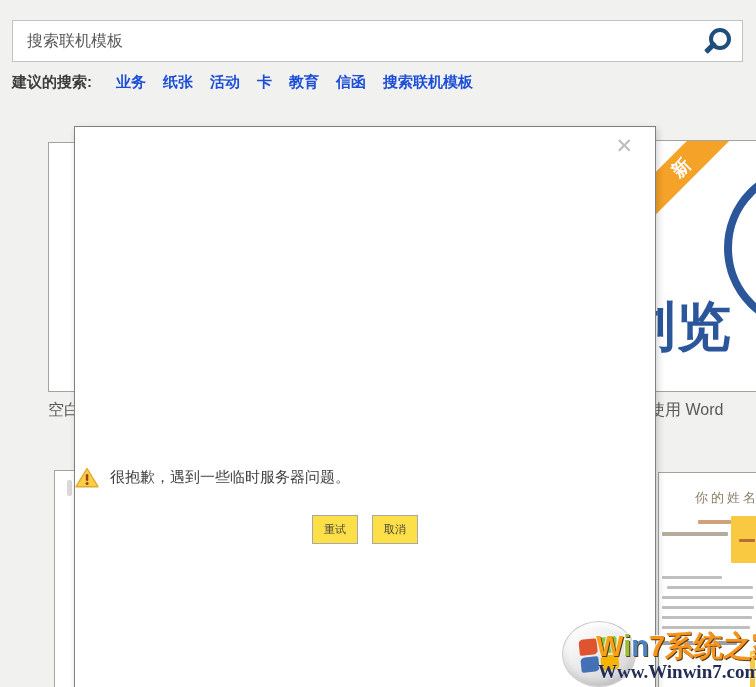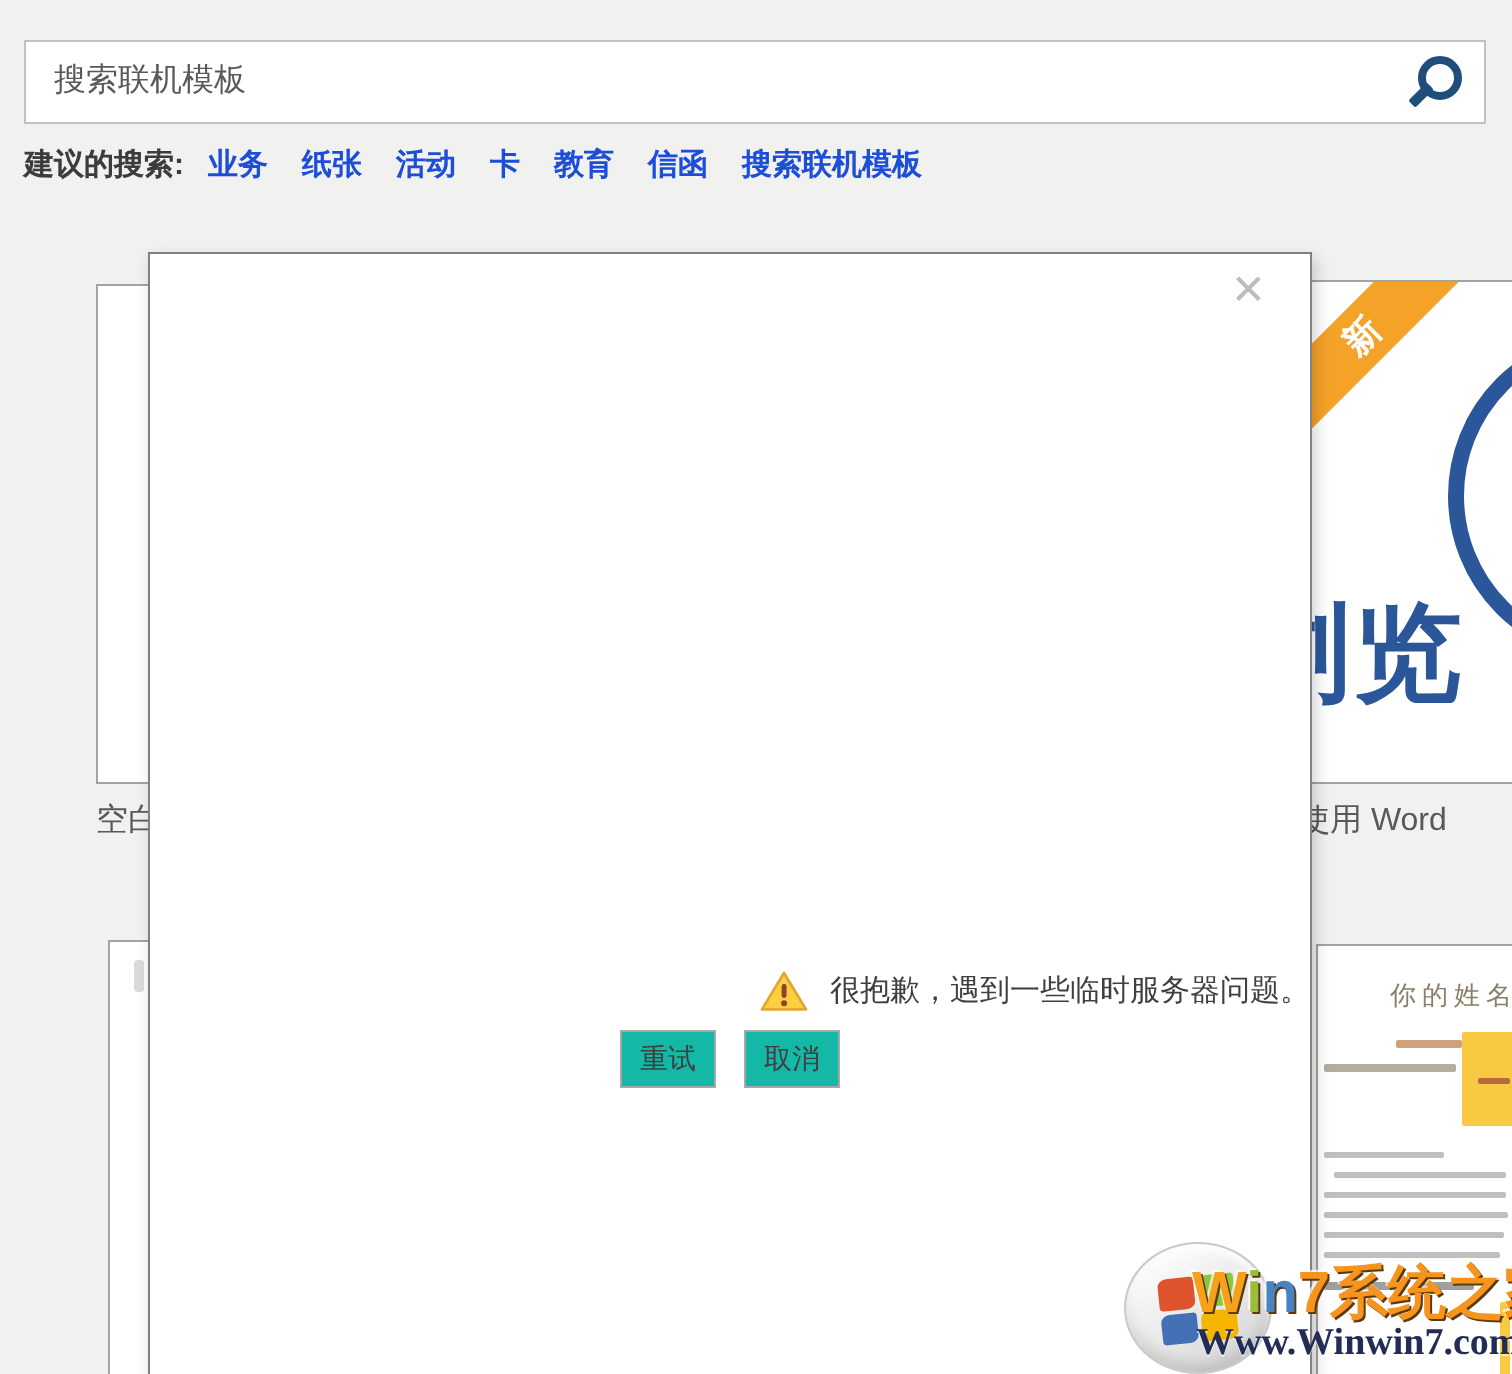--- a/index.html
+++ b/index.html
@@ -26,21 +26,21 @@
   }
   .search-icon .handle{
     position:absolute;left:4px;bottom:3px;width:5px;height:13px;
     background:#1f4e7a;transform:rotate(45deg);border-radius:1px;
   }
   
   .suggest-row{
     position:absolute;left:12px;top:73px;display:flex;align-items:center;
     font-size:15px;font-weight:bold;color:#3c3c3c;
   }
-  .suggest-row .s-label{margin-right:12px;}
+  .suggest-row .s-label{margin-right:24px;}
   .suggest-row a{color:#1d4ed8;text-decoration:none;margin-right:17px;cursor:pointer;}
   
   .card{
     position:absolute;background:#fff;border:1px solid #a3a3a3;
     box-sizing:border-box;overflow:hidden;cursor:pointer;
   }
   .card-blank{left:48px;top:142px;width:200px;height:250px;}
   .card-welcome{left:645px;top:140px;width:230px;height:252px;}
   .ribbon{
     position:absolute;left:-36px;top:12px;width:142px;height:30px;background:#F5A229;
@@ -73,31 +73,31 @@
     position:absolute;left:74px;top:126px;width:582px;height:574px;
     box-sizing:border-box;background:#fff;border:1px solid #808080;
     box-shadow:2px 3px 7px rgba(0,0,0,0.18);z-index:10;
   }
   .dialog .close-btn{
     position:absolute;right:22px;top:8px;font-size:21px;line-height:1;
     color:#bdbdbd;cursor:pointer;font-weight:normal;
   }
   .msg-row{
     position:absolute;left:0;right:0;top:340px;display:flex;
-    align-items:center;justify-content:flex-end;gap:11px;margin-top:18px;
+    align-items:center;justify-content:flex-start;gap:11px;
   }
   .msg-row .msg-text{font-size:15px;color:#3f3f3f;}
   .btn-row{
     position:absolute;left:0;right:0;top:388px;display:flex;
     justify-content:center;gap:14px;
   }
   .btn-row button{
-    min-width:46px;height:29px;padding:0 9px;background:#14b8a6;
+    min-width:46px;height:29px;padding:0 9px;background:#fde047;
     border:1px solid #a8a8a8;font-family:"Liberation Sans",sans-serif;
-    font-size:14px;color:#3f3f3f;cursor:pointer;
+    font-size:11px;color:#3f3f3f;cursor:pointer;
   }
   
   .watermark{position:absolute;left:556px;top:617px;width:200px;height:70px;z-index:30;}
   .wm-orb{
     position:absolute;left:6px;top:4px;width:72px;height:64px;border-radius:50%;
     background:linear-gradient(145deg,#fafafa 20%,#d7d7d7 85%);
     border:1px solid #c9c9c9;box-shadow:inset 0 -4px 7px rgba(0,0,0,0.12), inset 0 3px 4px #fff;
     display:flex;align-items:center;justify-content:center;
   }
   .win-flag{width:38px;height:33px;display:grid;grid-template-columns:1fr 1fr;

